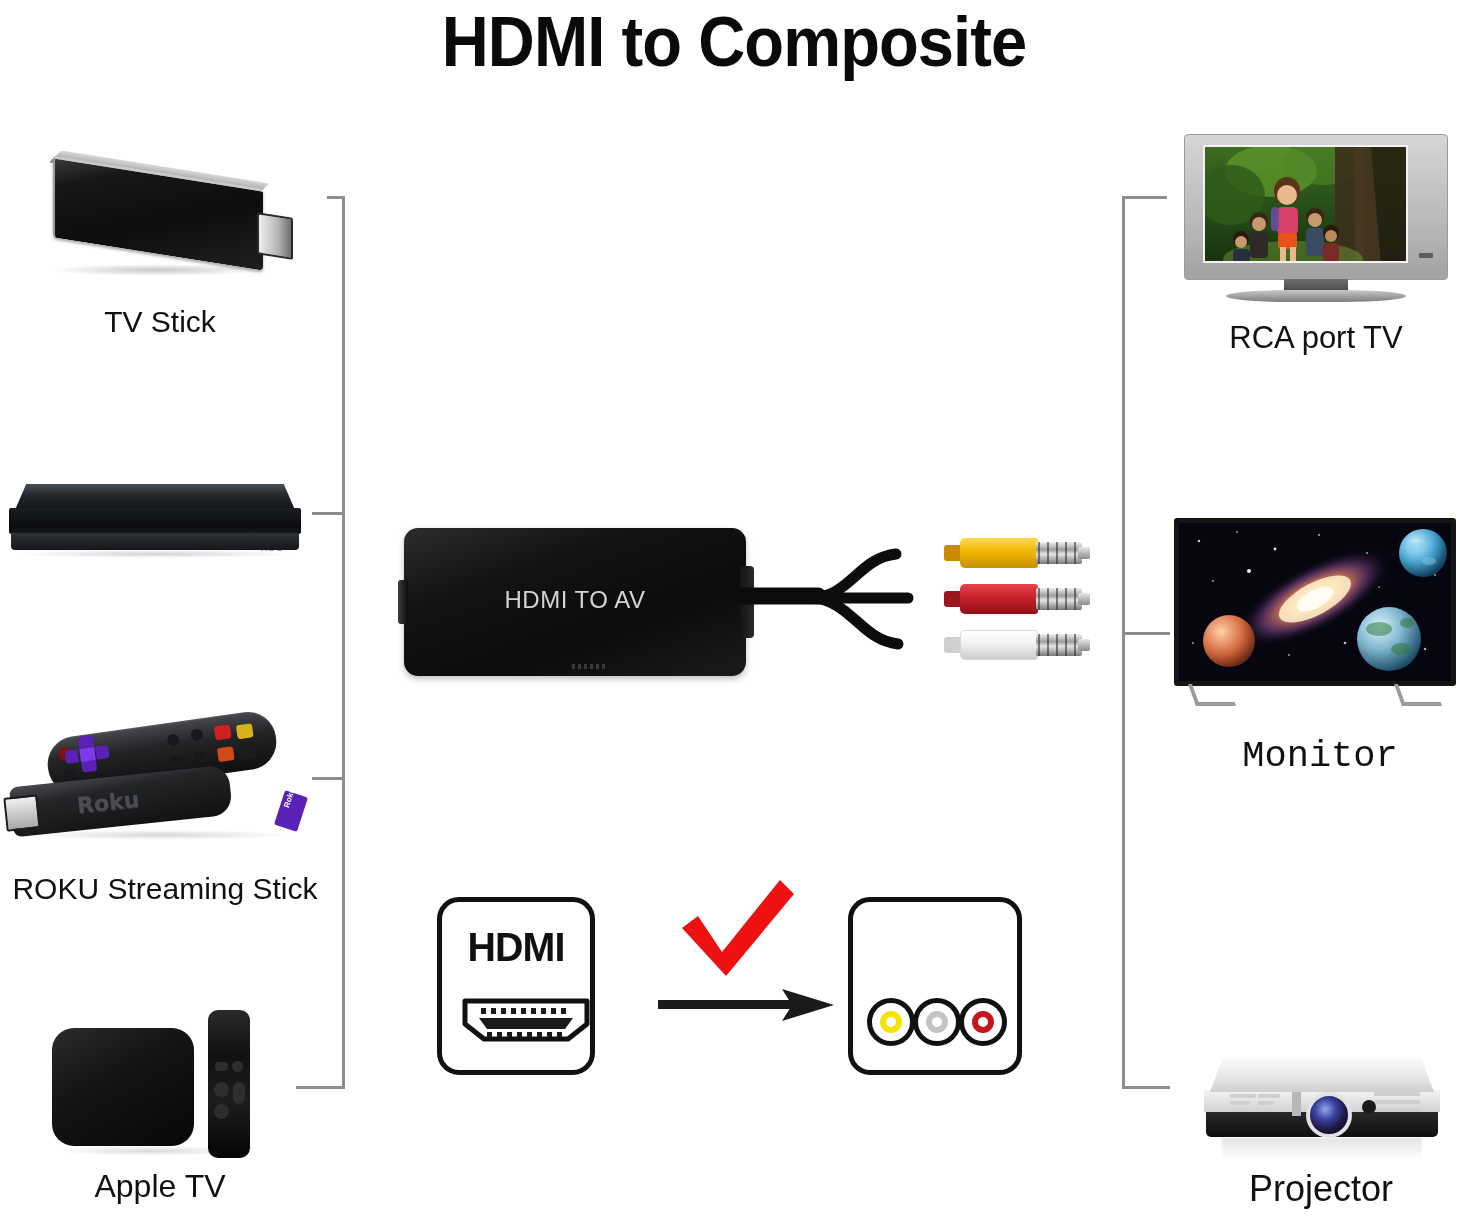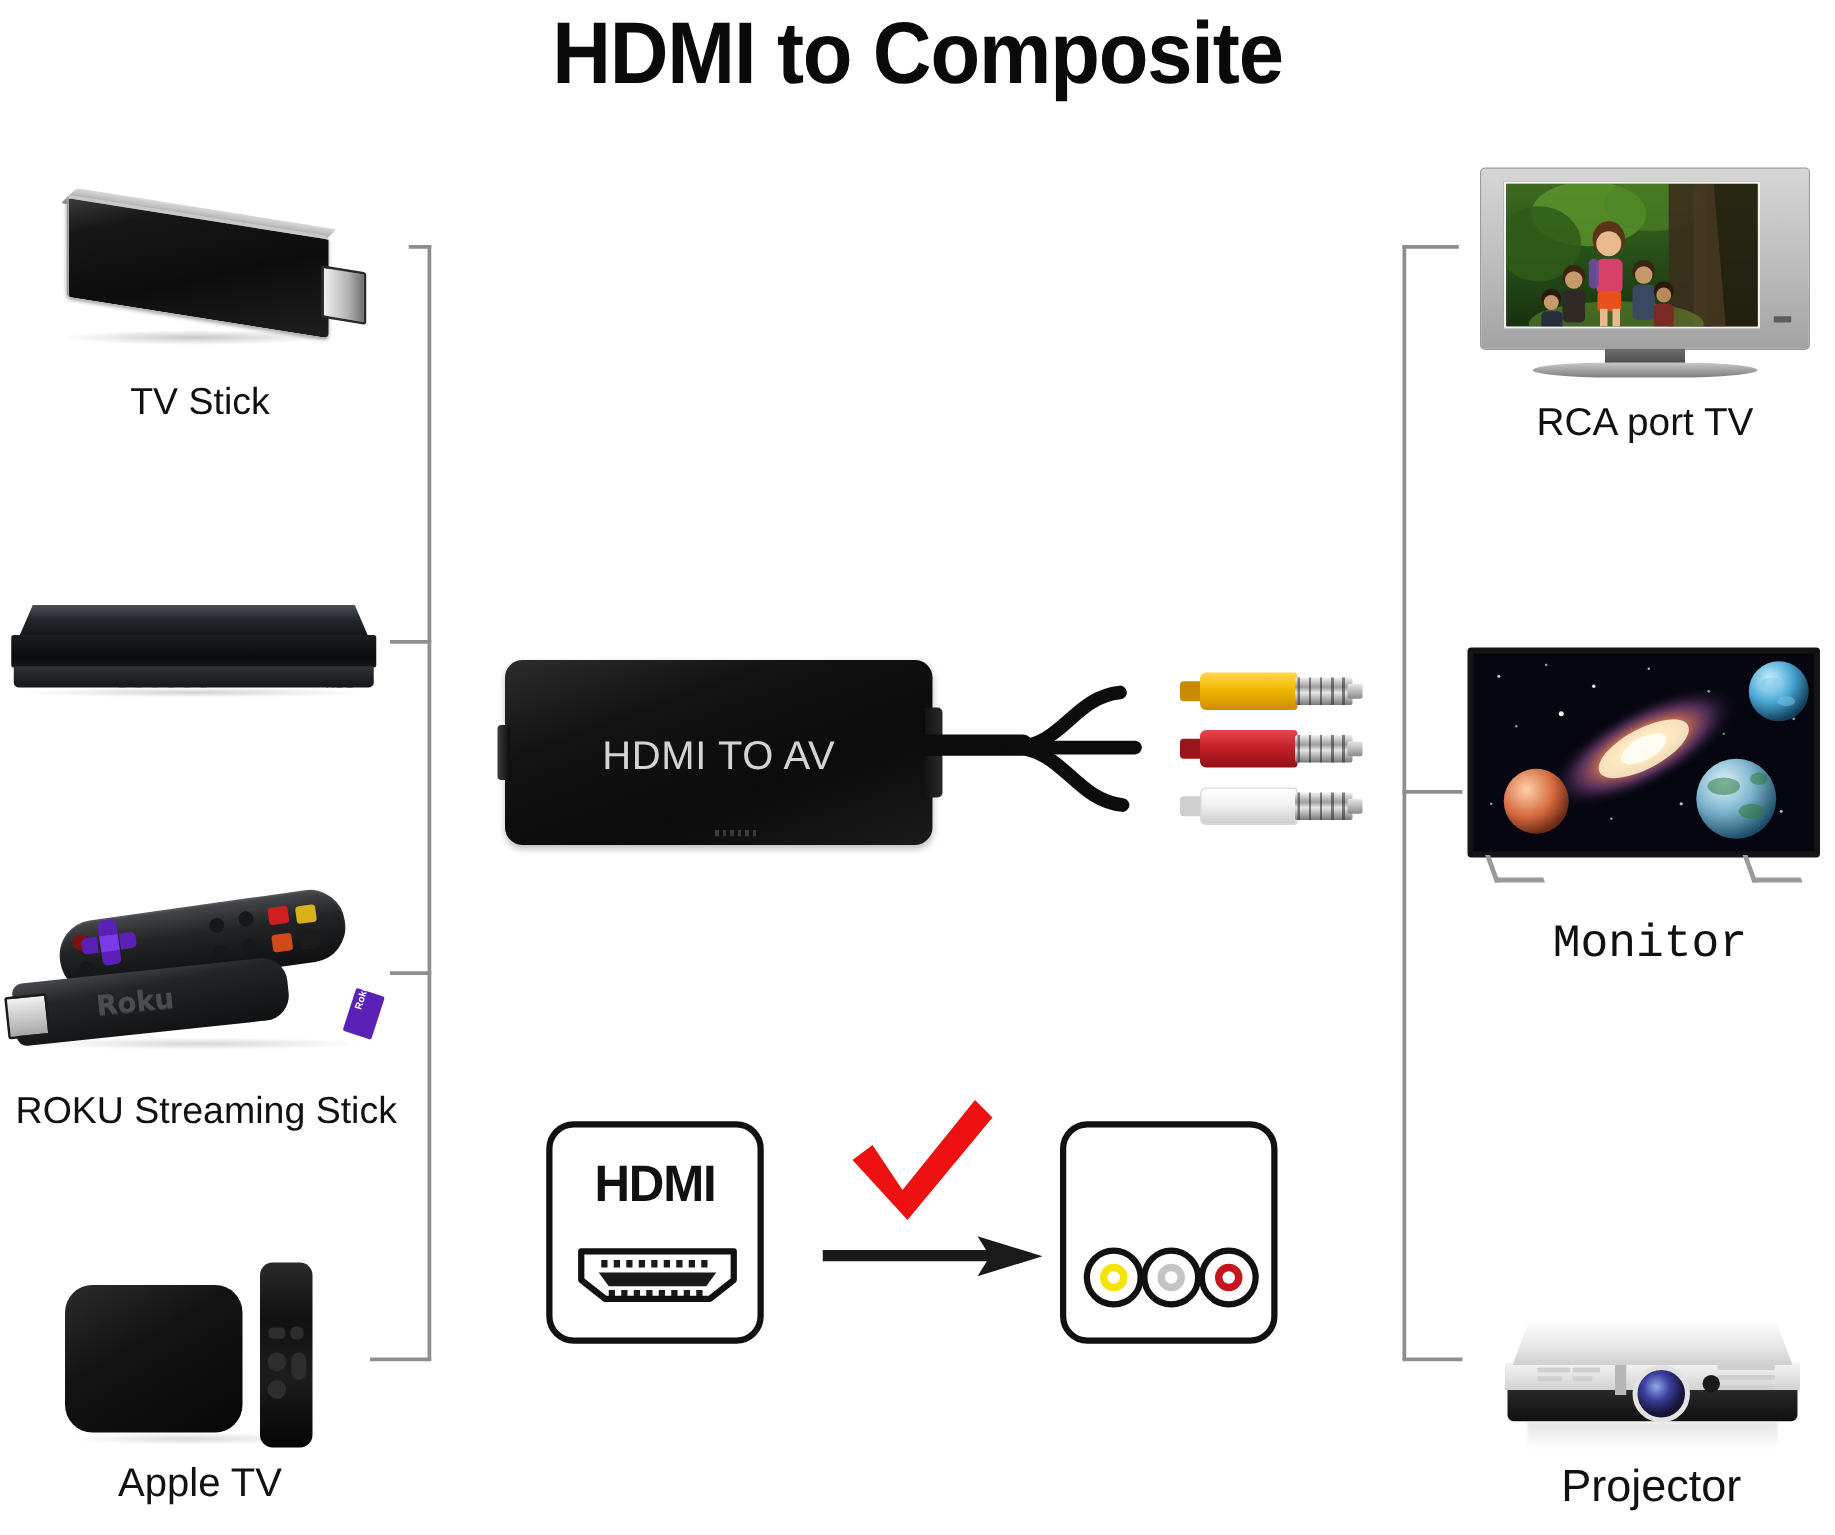--- a/index.html
+++ b/index.html
@@ -159,21 +159,21 @@
   
   #conv-wrap { left: 404px; top: 528px; width: 350px; height: 150px; }
   #conv-body {
     position: absolute; left: 0; top: 0; width: 342px; height: 148px;
     background: linear-gradient(160deg,#2c2c2c 0%,#131313 30%,#0b0b0b 65%,#1b1b1b 100%);
     border-radius: 14px;
     box-shadow: 0 3px 6px rgba(0,0,0,.25);
   }
   #conv-text {
     position: absolute; left: 0; top: 58px; width: 342px; text-align: center;
-    color: #d4d4d4; font-size: 32px; letter-spacing: .5px;
+    color: #d4d4d4; font-size: 24px; letter-spacing: .5px;
     font-family: "Liberation Sans", sans-serif;
   }
   #conv-lport {
     position: absolute; left: -6px; top: 52px; width: 10px; height: 44px;
     background: linear-gradient(90deg,#3d3d3d,#0c0c0c); border-radius: 3px 0 0 3px;
   }
   #conv-rport {
     position: absolute; left: 336px; top: 38px; width: 14px; height: 72px;
     background: linear-gradient(90deg,#141414,#2a2a2a); border-radius: 0 4px 4px 0;
   }
@@ -272,21 +272,21 @@
   .icon-card {
     position: absolute; background: #fff;
     border: 5px solid #111; border-radius: 22px;
   }
   .icon-title {
     position: absolute; width: 100%; text-align: center;
     font-weight: bold; color: #111;
     font-family: "Liberation Sans", sans-serif;
   }
 
-  #hdmi-card { left: 437px; top: 897px; width: 174px; height: 178px; }
+  #hdmi-card { left: 437px; top: 897px; width: 158px; height: 178px; }
   #hdmi-word { top: 22px; font-size: 41px; letter-spacing: -1px; transform: scaleX(0.96); }
   #hdmi-port { position: absolute; left: 20px; top: 92px; width: 128px; height: 52px; }
 
   #rca-card { left: 848px; top: 897px; width: 174px; height: 178px; }
   #rca-word { top: 24px; font-size: 41px; letter-spacing: 0px; }
   #rca-jacks { position: absolute; left: 14px; top: 96px; width: 140px; height: 50px; }
   .rca-jack {
     position: absolute; top: 0; width: 48px; height: 48px; border-radius: 50%;
     background: #fff; border: 5px solid #111;
     display: flex; align-items: center; justify-content: center;

